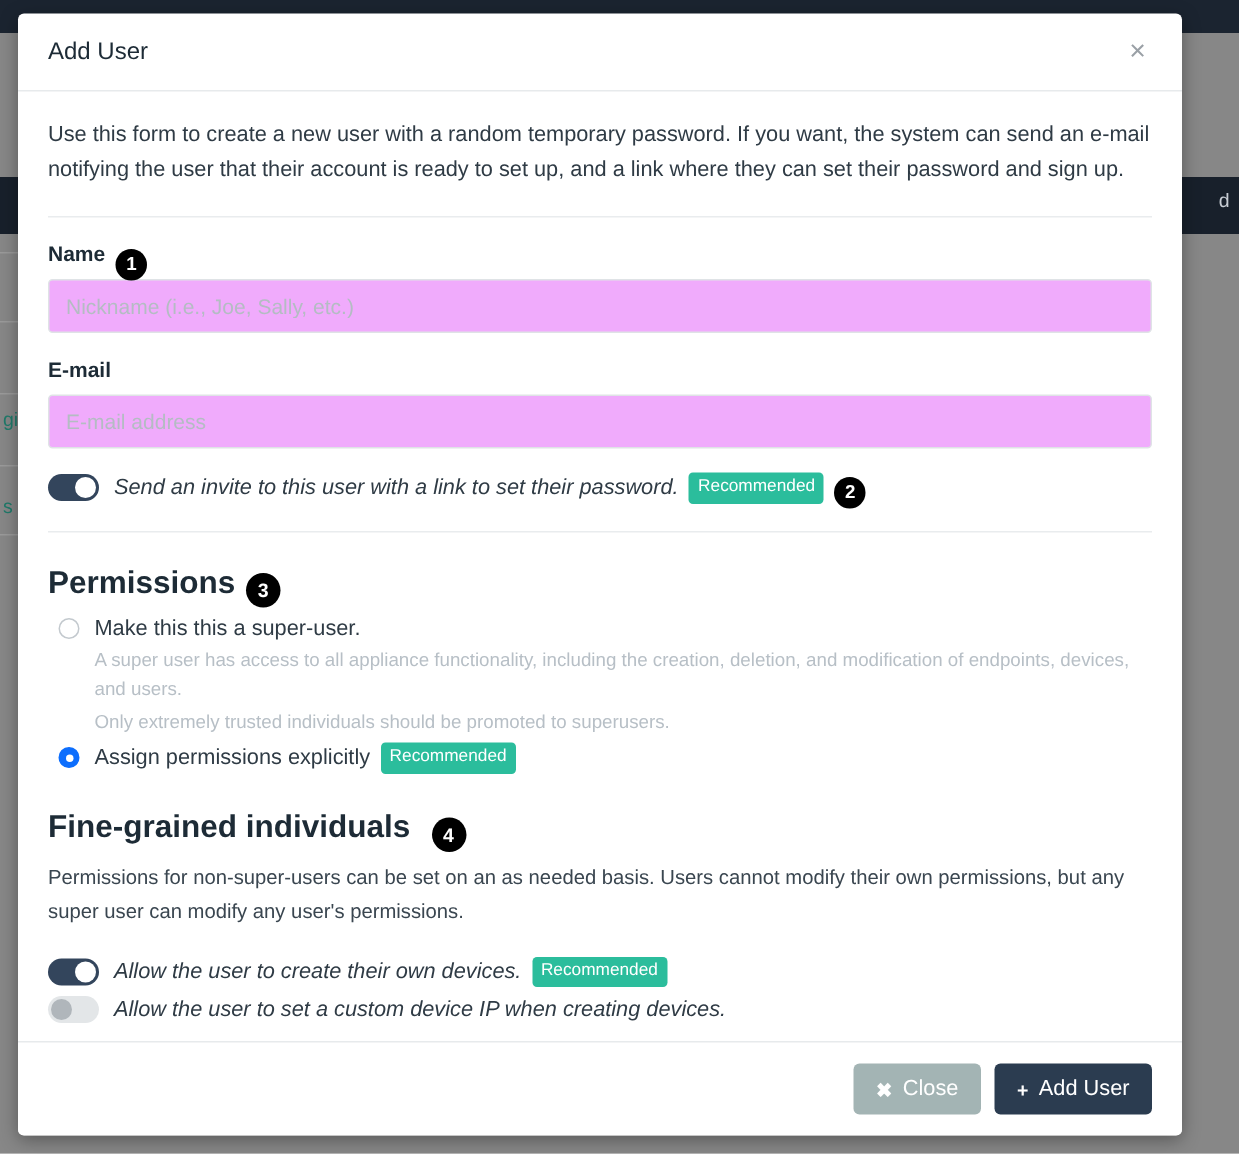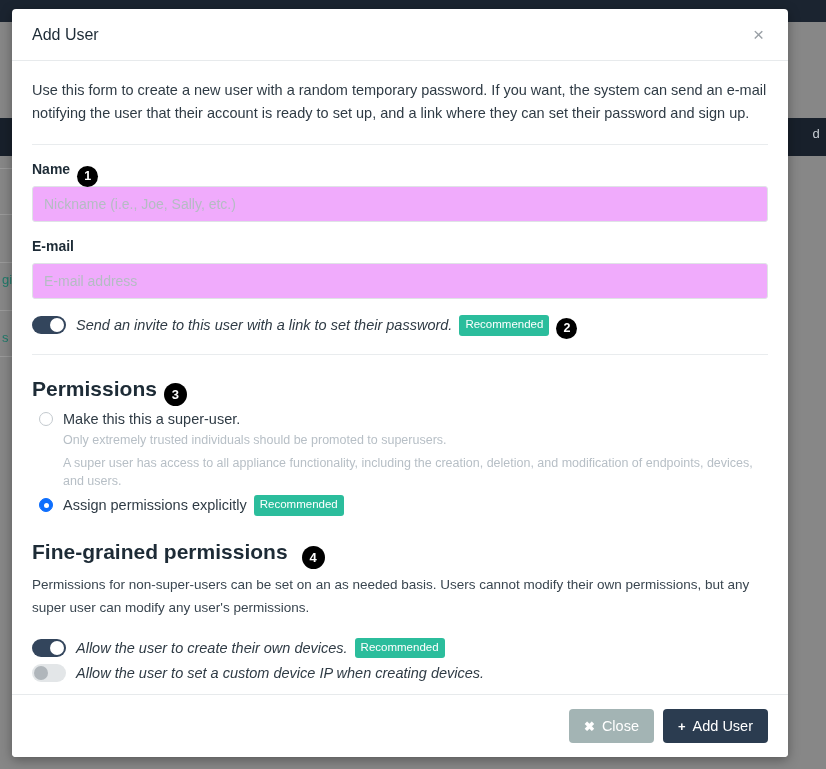--- a/index.html
+++ b/index.html
@@ -341,32 +341,32 @@
 
     <hr class="hr" style="margin-top:18px">
 
     <div>
       <span class="section-title" style="margin-top:6px">Permissions</span><span class="anno lg">3</span>
 
       <div class="radio-row">
         <span class="radio"></span>
         <span class="radio-label">Make this this a super-user.</span>
       </div>
+      <div class="radio-help">A super user has access to all appliance functionality, including the creation, deletion, and modification of endpoints, devices, and users.</div>
       <div class="radio-help">Only extremely trusted individuals should be promoted to superusers.</div>
-      <div class="radio-help">A super user has access to all appliance functionality, including the creation, deletion, and modification of endpoints, devices, and users.</div>
 
       <div class="radio-row">
         <span class="radio checked"></span>
         <span class="radio-label">Assign permissions explicitly</span>
         <span class="badge">Recommended</span>
       </div>
     </div>
 
     <div>
-      <span class="section-title">Fine-grained permissions</span><span class="anno lg" style="margin-left:14px">4</span>
+      <span class="section-title">Fine-grained individuals</span><span class="anno lg" style="margin-left:14px">4</span>
 
       <p class="para">Permissions for non-super-users can be set on an as needed basis. Users cannot modify their own permissions, but any super user can modify any user's permissions.</p>
 
       <div class="toggle-row">
         <div class="switch on">
           <div class="knob"></div>
         </div>
         <span class="toggle-text">Allow the user to create their own devices.</span>
         <span class="badge">Recommended</span>
       </div>

